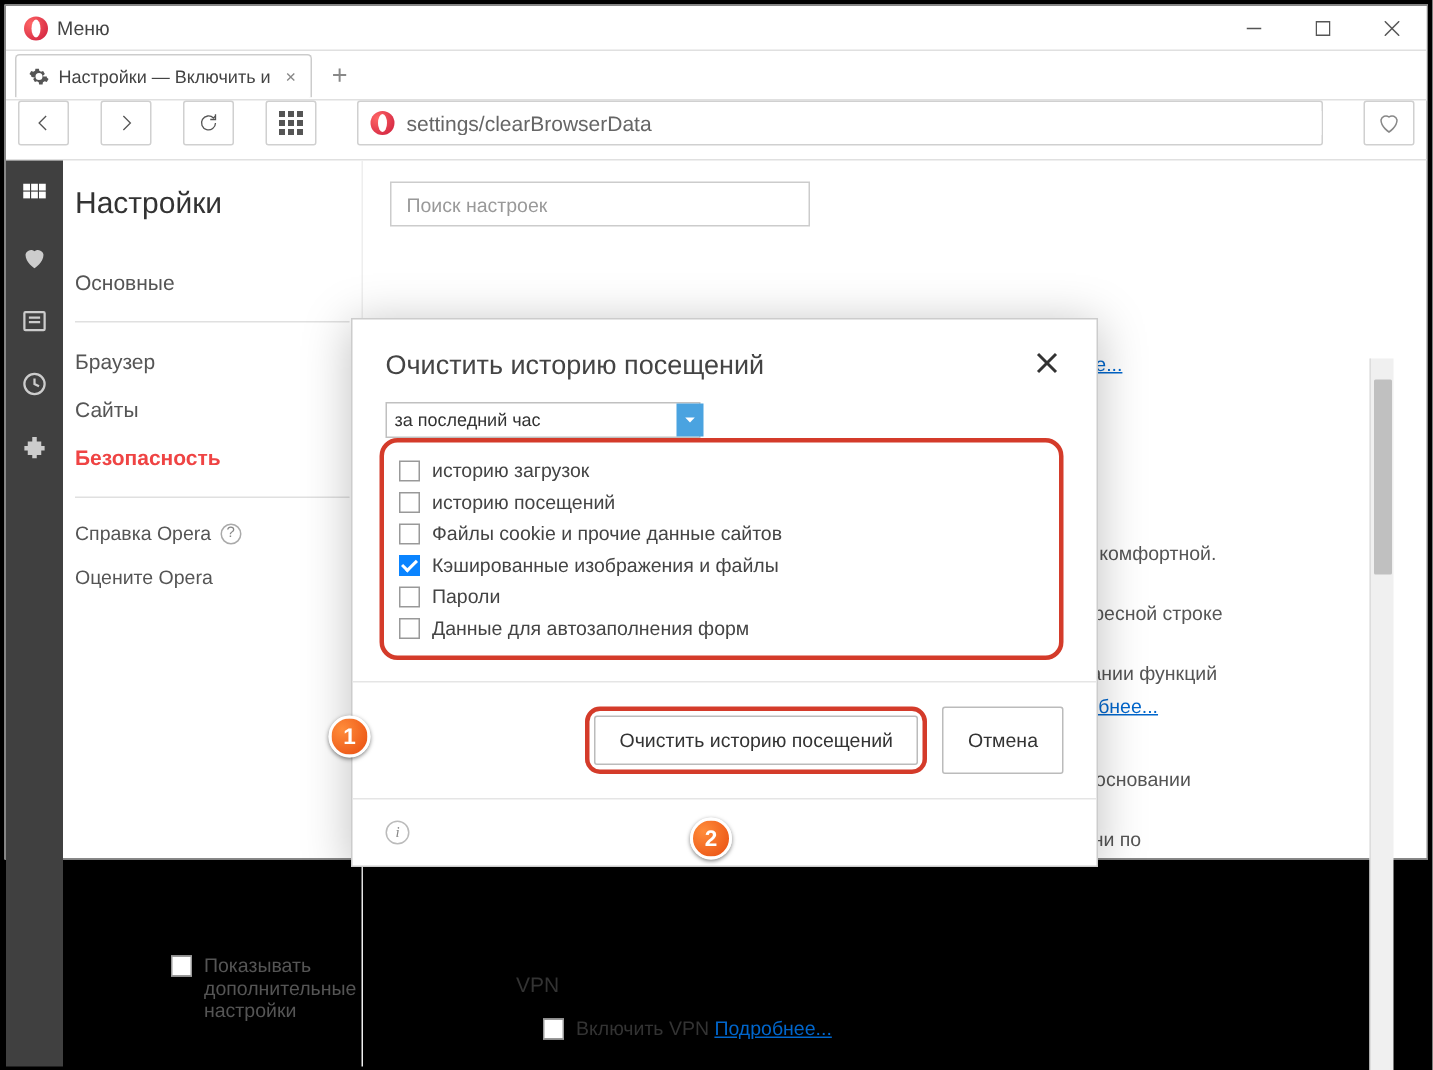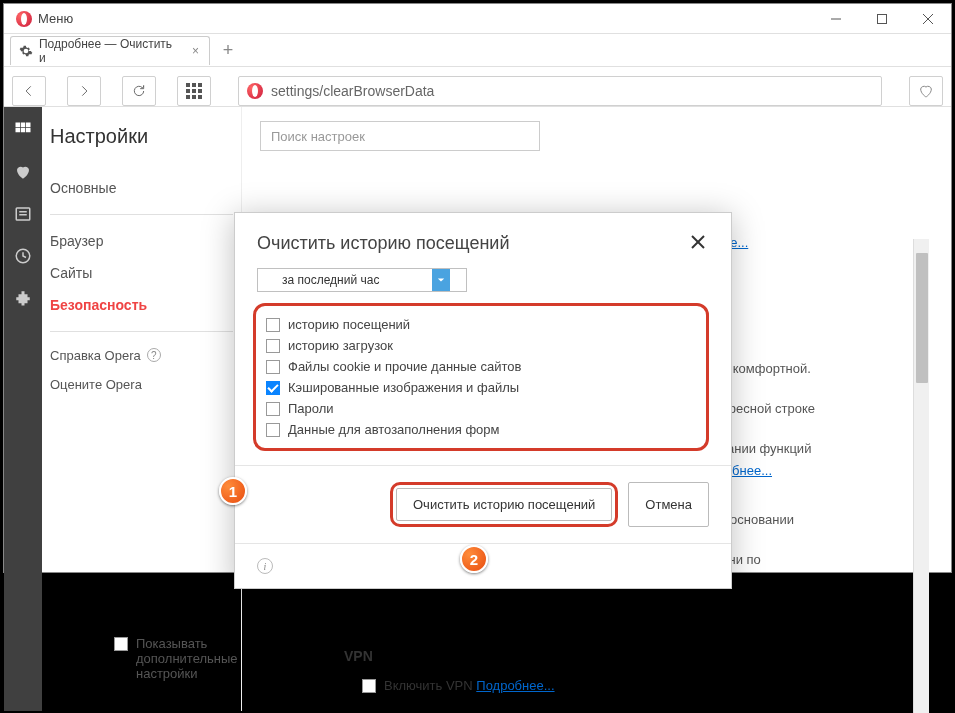--- a/index.html
+++ b/index.html
@@ -10,63 +10,63 @@
 .opera-logo::after{content:"";position:absolute;top:2px;left:5px;width:6px;height:12px;border-radius:50%;background:#fff}
 .menu-label{color:#444}
 .win-controls{margin-left:auto;display:flex}
 .win-btn{width:46px;height:30px;display:flex;align-items:center;justify-content:center;color:#555;cursor:pointer}
 .win-btn svg{width:10px;height:10px}
 .tabstrip{height:33px;display:flex;align-items:center;background:#fff;border-bottom:1px solid #e0e0e0;padding-left:6px}
 .tab{height:29px;display:flex;align-items:center;padding:0 8px;border:1px solid #ccc;border-bottom:none;border-radius:3px 3px 0 0;background:#fff;font-size:12px;color:#444;max-width:200px}
 .tab .gear{margin-right:6px}
 .tab-close{margin-left:8px;color:#888;padding:0 2px}
 .newtab{width:28px;height:28px;display:flex;align-items:center;justify-content:center;color:#888;margin-left:4px;font-size:18px}
-.navbar{height:40px;display:flex;align-items:flex-end;padding:0 8px;border-bottom:1px solid #e0e0e0;gap:21px}
+.navbar{height:40px;display:flex;align-items:flex-start;padding:0 8px;border-bottom:1px solid #e0e0e0;gap:21px}
 .nav-btn{width:34px;height:30px;border:1px solid #d0d0d0;border-radius:2px;display:flex;align-items:center;justify-content:center;background:#fff;cursor:pointer}
 .nav-btn svg{width:14px;height:14px;stroke:#555;fill:none;stroke-width:1.5}
 .tiles{display:grid;grid-template-columns:4px 4px 4px;grid-template-rows:4px 4px 4px;gap:2px}
 .tiles span{background:#555}
 .addr{flex:1;height:30px;border:1px solid #d0d0d0;border-radius:2px;display:flex;align-items:center;background:#fff;margin:0 6px}
 .addr .opera-logo{margin:0 8px}
 .addr input{flex:1;border:none;outline:none;font-size:14px;color:#666}
 .heart{width:34px;height:30px;border:1px solid #d0d0d0;border-radius:2px;display:flex;align-items:center;justify-content:center}
 .heart svg{width:16px;height:16px;fill:none;stroke:#888;stroke-width:1.5}
 .content{display:flex;height:604px;position:relative}
 .appsidebar{width:38px;background:#404040;display:flex;flex-direction:column;align-items:center;padding-top:14px;gap:24px}
 .appsidebar .sicon{width:18px;height:18px;fill:#ccc}
 .appsidebar .sicon.active{fill:#fff}
 .settings-sidebar{width:200px;padding:18px 8px;border-right:1px solid #eee}
 .settings-title{font-size:20px;font-weight:400;color:#333;margin-bottom:24px}
 .sb-link{display:block;padding:8px 0;color:#555;text-decoration:none;font-size:14px}
 .sb-link.bold{font-weight:600;color:#ef4444}
 .sb-divider{border:none;border-top:1px solid #e0e0e0;margin:10px 0}
-.sb-help{display:flex;align-items:flex-start;gap:6px;font-size:13px;color:#555;padding:6px 0}
+.sb-help{display:flex;align-items:center;gap:6px;font-size:13px;color:#555;padding:6px 0}
 .help-q{width:14px;height:14px;border:1px solid #aaa;border-radius:50%;font-size:10px;display:flex;align-items:center;justify-content:center;color:#888}
 .main{flex:1;padding:14px 18px;position:relative;overflow:hidden}
 .search-box{width:280px;height:30px;border:1px solid #ccc;padding:0 10px;display:flex;align-items:center;color:#999;font-size:13px}
 .bg-text{position:absolute;color:#555;font-size:13px}
 .link{color:#0066cc;text-decoration:underline}
 .bg-link{position:absolute;color:#0066cc;text-decoration:underline}
 .advanced{position:absolute;bottom:30px;left:110px;display:flex;align-items:flex-start;gap:8px;font-size:13px;color:#555}
 .cb{width:14px;height:14px;border:1px solid #999;background:#fff;display:inline-block;flex-shrink:0;margin-top:1px}
 .cb.checked{background:#0a84ff;border-color:#0a84ff;position:relative}
 .cb.checked::after{content:"";position:absolute;left:3px;top:0;width:4px;height:8px;border:solid #fff;border-width:0 2px 2px 0;transform:rotate(45deg)}
 .vpn-section{position:absolute;bottom:18px;left:340px}
-.vpn-title{font-weight:700;margin-bottom:14px;font-size:14px}
+.vpn-title{font-weight:400;margin-bottom:14px;font-size:14px}
 .vpn-row{display:flex;align-items:center;gap:8px;padding-left:18px}
 .scrollbar{position:absolute;right:22px;top:132px;width:16px;height:555px;background:#f0f0f0;border-left:1px solid #ddd}
 .scrollthumb{position:absolute;top:14px;left:2px;width:12px;height:130px;background:#c0c0c0;border-radius:1px}
 .dialog{position:absolute;left:230px;top:208px;width:498px;background:#fff;border:1px solid #ccc;box-shadow:0 4px 30px rgba(0,0,0,.25);z-index:10}
 .dlg-head{display:flex;align-items:center;padding:18px 22px 8px}
 .dlg-title{font-size:18px;color:#444}
 .dlg-close{margin-left:auto;cursor:pointer;padding:4px}
 .dlg-close svg{width:14px;height:14px;stroke:#333;stroke-width:2}
 .dlg-body{padding:4px 22px 14px}
 .dlg-label{font-size:13px;color:#555;margin-bottom:6px}
-.dd{width:210px;height:24px;border:1px solid #c0c0c0;display:flex;align-items:center;padding:0 24px;font-size:12px;background:#fff;position:relative;margin-bottom:11px}
+.dd{width:210px;height:24px;border:1px solid #c0c0c0;display:flex;align-items:center;padding:0 5px;font-size:12px;background:#fff;position:relative;margin-bottom:0}
 .dd-arrow{margin-left:auto;width:18px;height:22px;background:#4aa3e0;display:flex;align-items:center;justify-content:center;margin-right:-8px}
 .dd-arrow svg{width:8px;height:8px;fill:#fff}
 .checklist{border:3px solid #d43b2a;border-radius:12px;padding:8px 10px;margin-left:-4px}
 .ck-row{display:flex;align-items:center;gap:8px;padding:3px 0;font-size:13px;color:#444}
 .dlg-actions{border-top:1px solid #e5e5e5;padding:16px 22px;display:flex;justify-content:flex-end;gap:10px;position:relative}
 .btn{padding:8px 16px;border:1px solid #bbb;background:#fff;font-size:13px;color:#333;cursor:pointer;border-radius:2px}
 .btn-primary-wrap{border:3px solid #d43b2a;border-radius:10px;padding:3px}
 .dlg-footer{border-top:1px solid #e5e5e5;padding:14px 22px;display:flex;gap:12px;font-size:12px;color:#888}
 .info-icon{width:16px;height:16px;border:1px solid #bbb;border-radius:50%;font-size:10px;display:flex;align-items:center;justify-content:center;color:#888;font-style:italic;font-family:serif;flex-shrink:0}
 .callout{position:absolute;width:28px;height:28px;border-radius:50%;background:radial-gradient(circle at 30% 30%,#ff8c3a,#e84c10);border:2px solid #fff;box-shadow:0 1px 3px rgba(0,0,0,.5);color:#fff;font-weight:700;display:flex;align-items:center;justify-content:center;font-size:15px;z-index:20}
@@ -98,21 +98,21 @@
           </svg>
         </div>
     </div>
   </div>
 
   <div class="tabstrip">
     <div class="tab">
       <svg class="gear" width="14" height="14" viewBox="0 0 24 24">
           <path fill="#555" d="M12 8a4 4 0 1 0 0 8 4 4 0 0 0 0-8zm9 4a7 7 0 0 1-.1 1.2l2 1.6-2 3.4-2.4-.9a7 7 0 0 1-2 1.2l-.4 2.5h-4l-.4-2.5a7 7 0 0 1-2-1.2l-2.4.9-2-3.4 2-1.6A7 7 0 0 1 3 12a7 7 0 0 1 .1-1.2l-2-1.6 2-3.4 2.4.9a7 7 0 0 1 2-1.2L7.9 3h4l.4 2.5a7 7 0 0 1 2 1.2l2.4-.9 2 3.4-2 1.6c.1.4.1.8.1 1.2z"></path>
         </svg>
-      <span>Подробнее — Очистить и</span>
+      <span>Настройки — Включить и</span>
       <span class="tab-close">×</span>
     </div>
     <div class="newtab">+</div>
   </div>
 
   <div class="navbar">
     <div class="nav-btn">
         <svg viewBox="0 0 24 24">
           <polyline points="15 4 7 12 15 20"></polyline>
         </svg>
@@ -237,25 +237,25 @@
         <span>за последний час</span>
         <span class="dd-arrow">
             <svg viewBox="0 0 10 10">
               <path d="M1 3l4 4 4-4z"></path>
             </svg>
           </span>
       </div>
       <div class="checklist">
         <div class="ck-row">
             <span class="cb"></span>
+            <span>историю загрузок</span>
+          </div>
+        <div class="ck-row">
+            <span class="cb"></span>
             <span>историю посещений</span>
-          </div>
-        <div class="ck-row">
-            <span class="cb"></span>
-            <span>историю загрузок</span>
           </div>
         <div class="ck-row">
             <span class="cb"></span>
             <span>Файлы cookie и прочие данные сайтов</span>
           </div>
         <div class="ck-row">
             <span class="cb checked"></span>
             <span>Кэшированные изображения и файлы</span>
           </div>
         <div class="ck-row">

